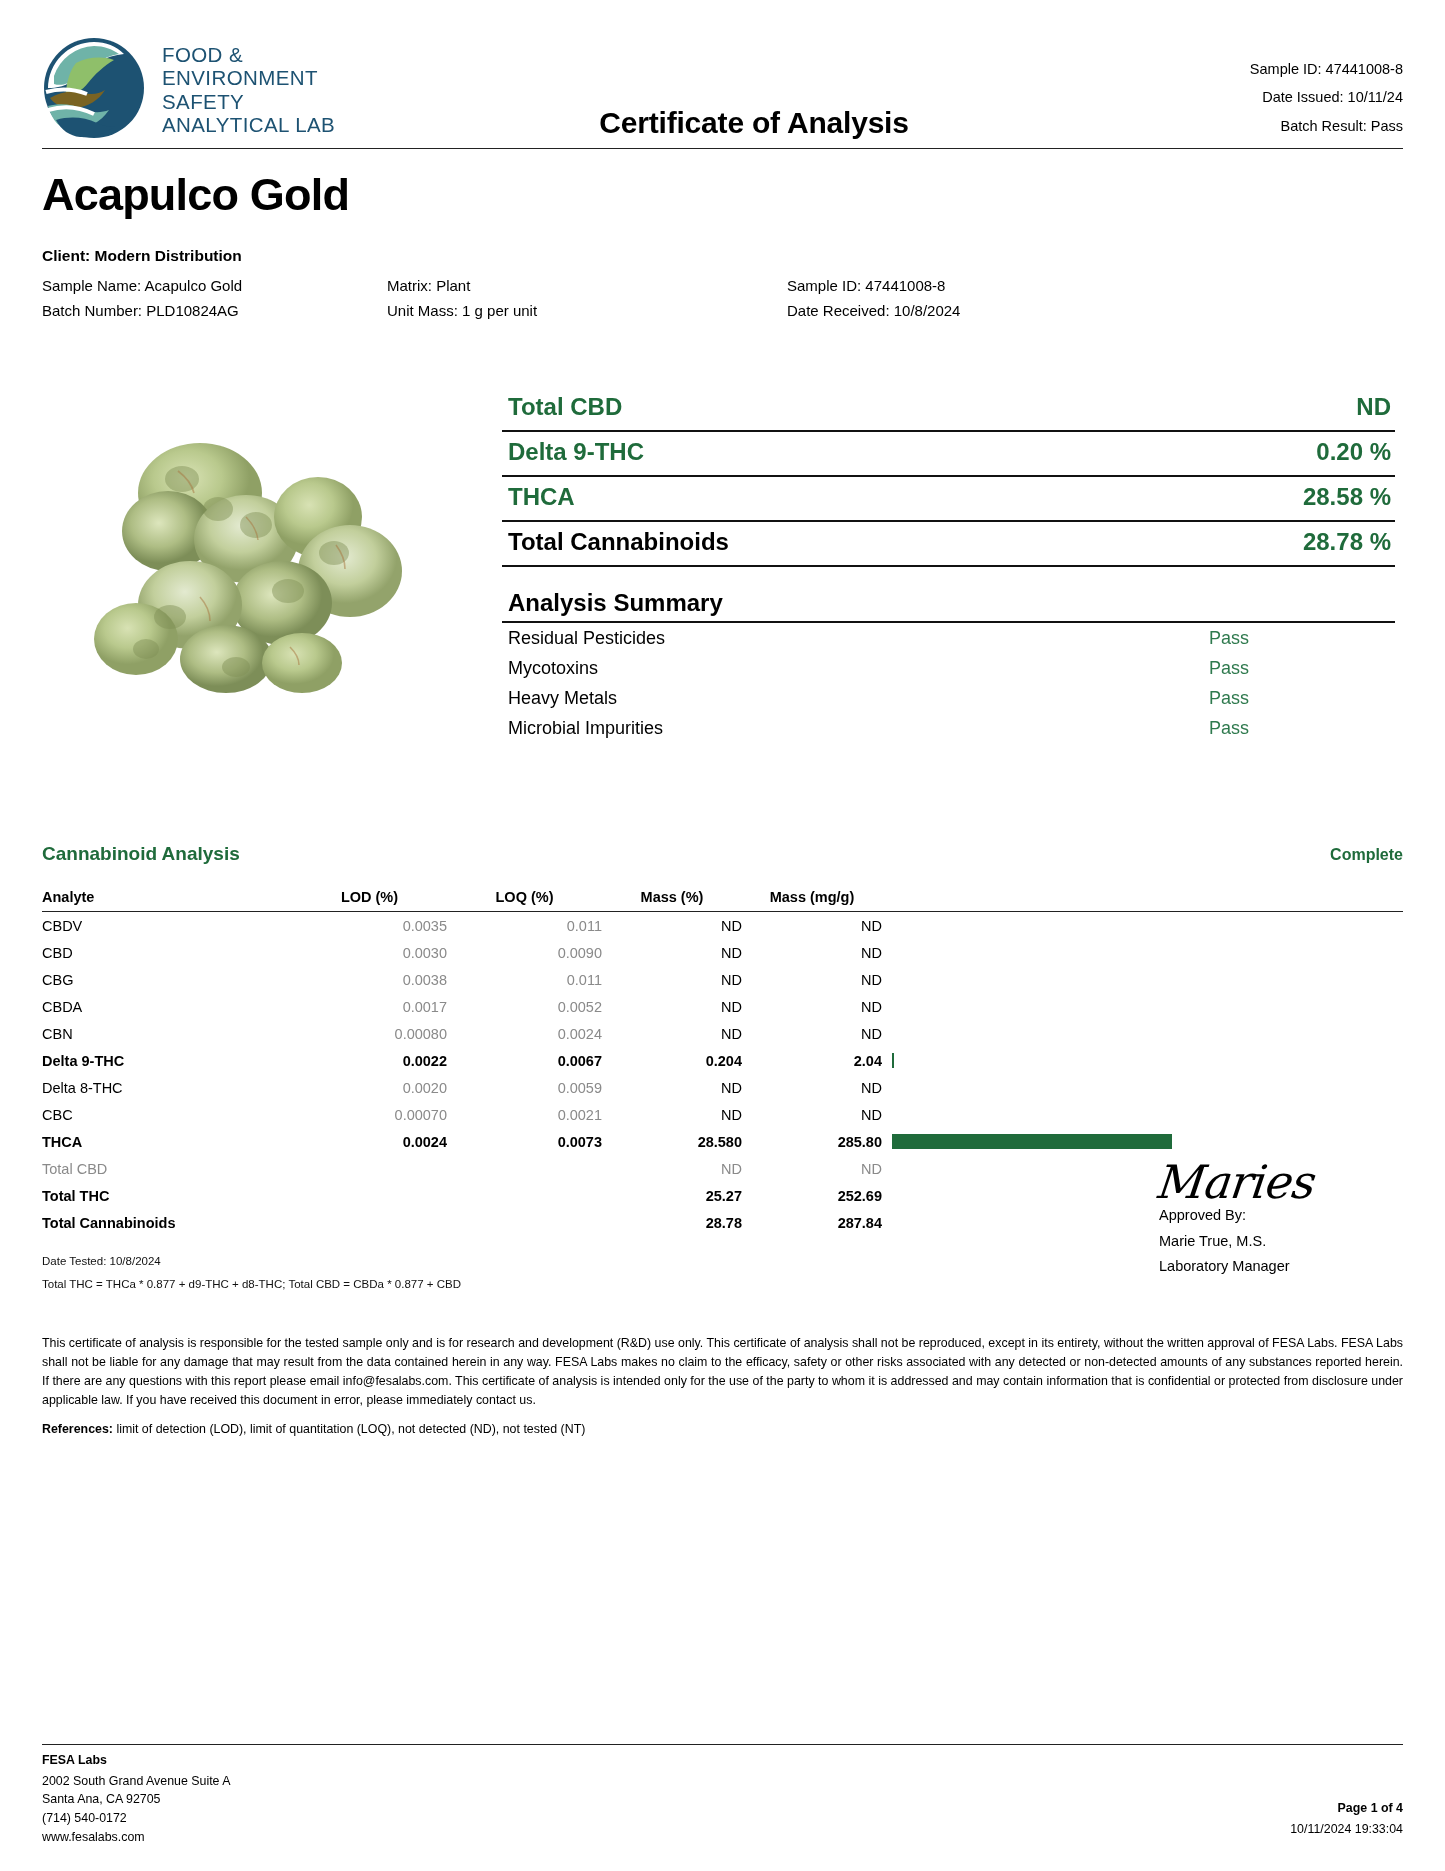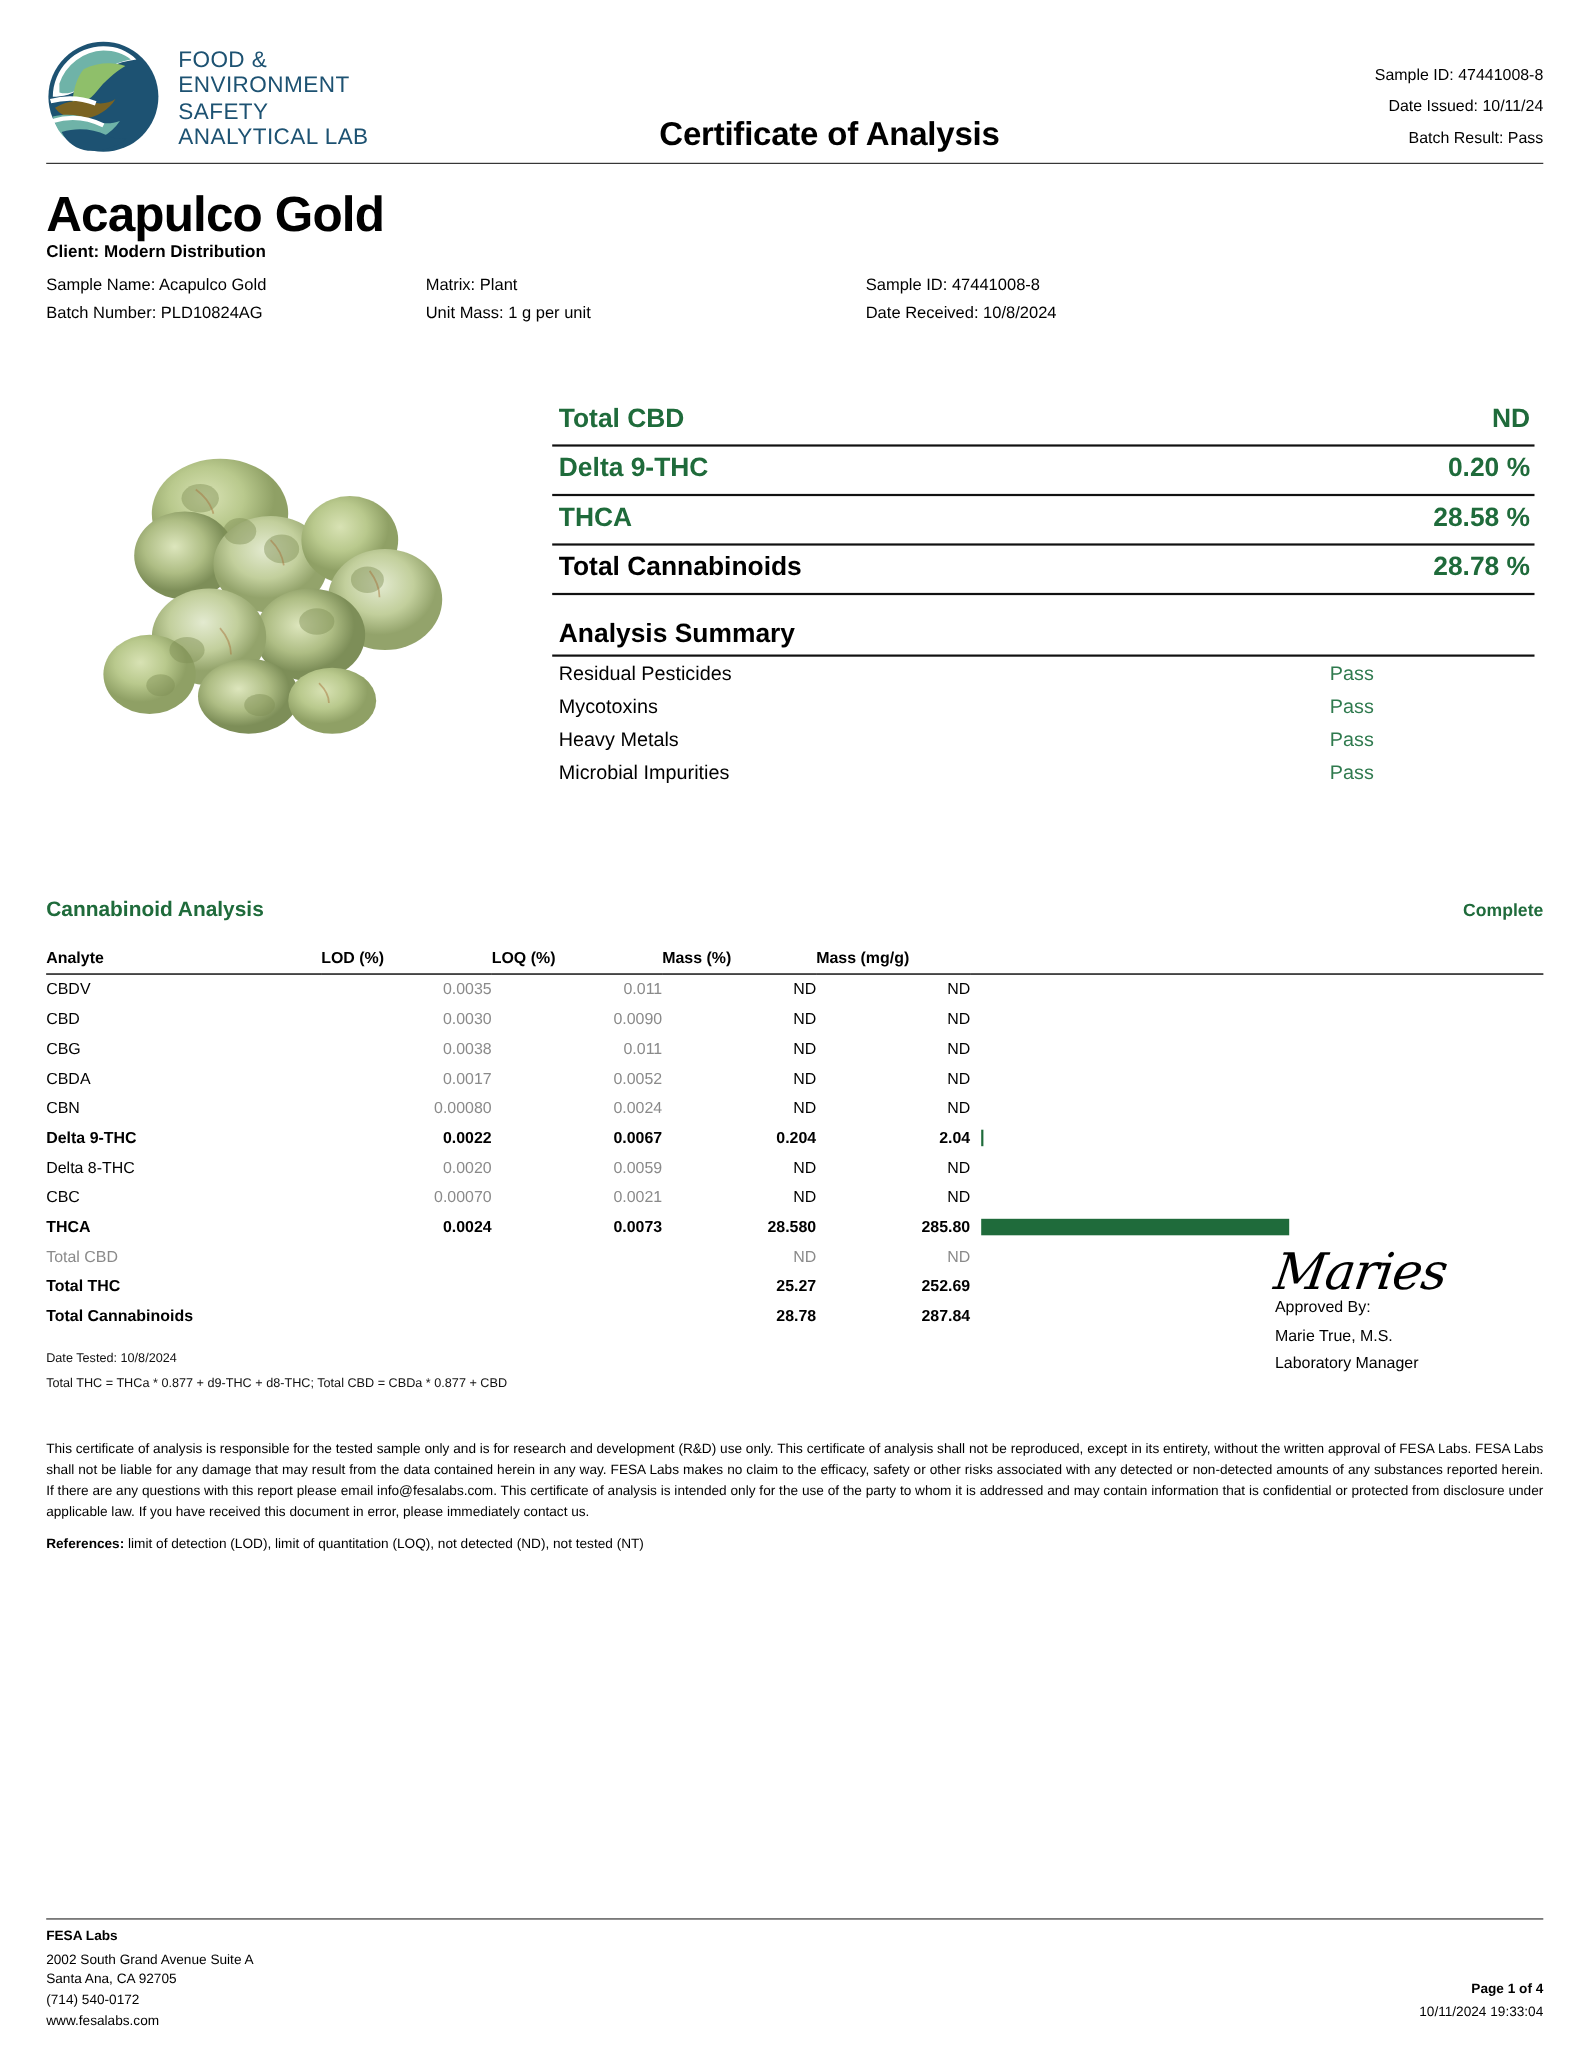--- a/index.html
+++ b/index.html
@@ -41,21 +41,21 @@
   .meta { text-align: right; font-size: 14.5px; line-height: 1.95; padding-top: 12px; min-width: 230px;}
 
   .hr-dark { border-top: 1.6px solid #222; margin-top: 8px; }
   .disclaimer { text-align: center; font-size: 11.5px; margin-top: 7px; color: #111; }
 
   
   .sample-name {
     font-size: 45px; font-weight: bold; letter-spacing: -0.8px;
     margin-top: 20px;
   }
-  .client { font-size: 15.5px; font-weight: bold; }
+  .client { font-size: 15.5px; font-weight: bold; margin-top: 26px; }
   .info-grid {
     display: grid;
     grid-template-columns: 345px 400px 1fr;
     font-size: 15px;
     row-gap: 8px;
     margin-top: 12px;
   }
 
   
   .summary-area {
@@ -91,21 +91,21 @@
   
   .cann-header {
     display: flex; justify-content: space-between; align-items: baseline;
     margin-top: 100px;
   }
   .cann-title { font-size: 19px; font-weight: bold; color: #1f6b3b; }
   .cann-status { font-size: 16px; font-weight: bold; color: #1f6b3b; }
 
   table.cann { width: 100%; border-collapse: collapse; margin-top: 24px; font-size: 14.5px; }
   table.cann th {
-    font-weight: bold; text-align: left; padding: 0 0 6px 0;
+    font-weight: bold; text-align: center; padding: 0 0 6px 0;
     border-bottom: 1.6px solid #222; font-size: 14.5px;
   }
   table.cann th.a-col, table.cann td.a-col { text-align: left; margin-left: 24px; }
   table.cann td { padding: 5.5px 0; }
   .c-analyte { width: 250px; }
   .c-lod, .c-loq { width: 155px; }
   .c-mass, .c-mgg { width: 140px; }
   .c-bar { width: auto; padding-left: 10px !important; }
 
   td.num { text-align: right; }

